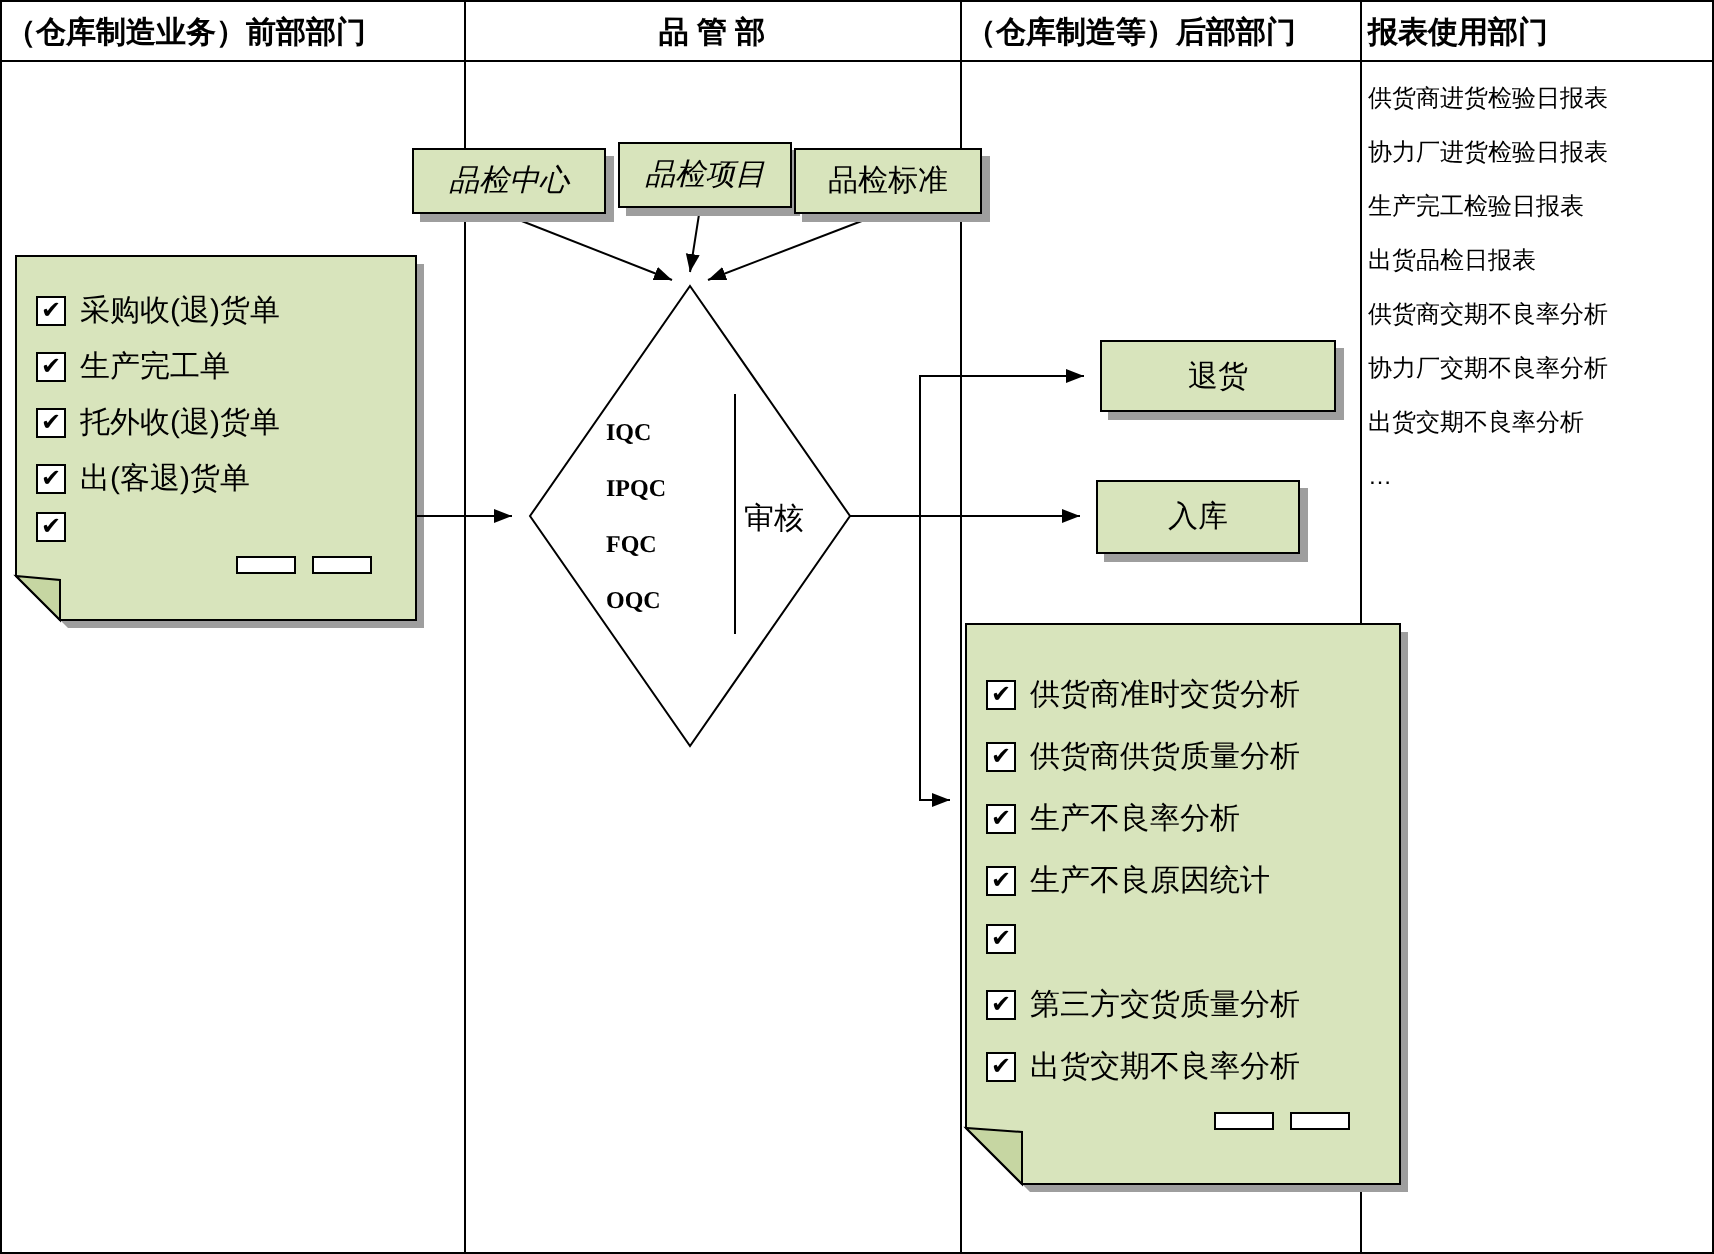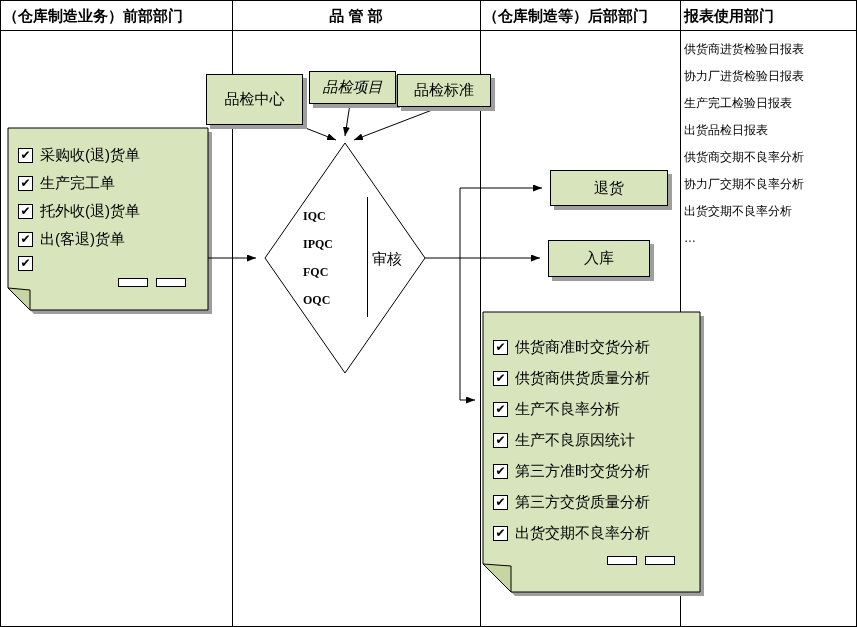--- a/index.html
+++ b/index.html
@@ -70,21 +70,21 @@
     <polyline points="460,258 460,188 542,188" fill="none" stroke="#000" marker-end="url(#arr)"></polyline>
     <line x1="460" y1="258" x2="540" y2="258" stroke="#000" marker-end="url(#arr)"></line>
     <polyline points="460,258 460,400 475,400" fill="none" stroke="#000" marker-end="url(#arr)"></polyline>
   </svg>
 
   <div class="hdr" style="left:3px;">（仓库制造业务）前部部门</div>
   <div class="hdr hdr-center" style="left:232px; width:248px;">品 管 部</div>
   <div class="hdr" style="left:483px;">（仓库制造等）后部部门</div>
   <div class="hdr" style="left:684px;">报表使用部门</div>
 
-  <div class="gnode" style="left:206px; top:74px; width:97px; height:51px;">品检中心</div>
+  <div class="gnode" style="left:206px; top:74px; width:97px; height:33px;font-style:italic;">品检中心</div>
   <div class="gnode" style="left:309px; top:71px; width:87px; height:33px;font-style:italic;">品检项目</div>
   <div class="gnode" style="left:397px; top:74px; width:94px; height:33px;">品检标准</div>
 
   <div class="dtext">
     <div>IQC</div>
     <div>IPQC</div>
     <div>FQC</div>
     <div>OQC</div>
   </div>
   <div class="audit">审核</div>
@@ -128,21 +128,20 @@
     <div class="drow" style="top:88px;">
       <span class="cb">✔</span>
       <span>生产不良率分析</span>
     </div>
     <div class="drow" style="top:119px;">
       <span class="cb">✔</span>
       <span>生产不良原因统计</span>
     </div>
     <div class="drow" style="top:150px;">
       <span class="cb">✔</span>
-      <span>第三方准时交货分析</span>
     </div>
     <div class="drow" style="top:181px;">
       <span class="cb">✔</span>
       <span>第三方交货质量分析</span>
     </div>
     <div class="drow" style="top:212px;">
       <span class="cb">✔</span>
       <span>出货交期不良率分析</span>
     </div>
     <span class="bar" style="left:124px; top:244px;"></span>

